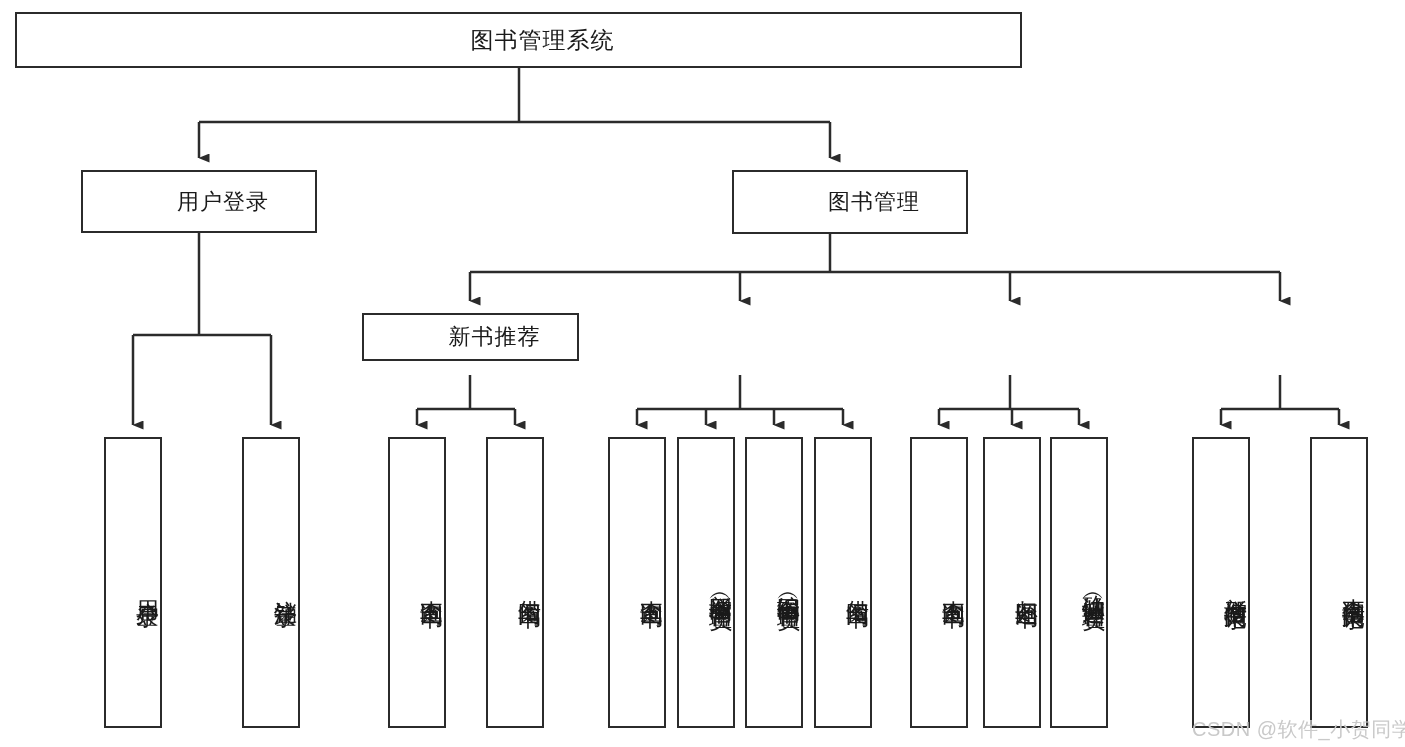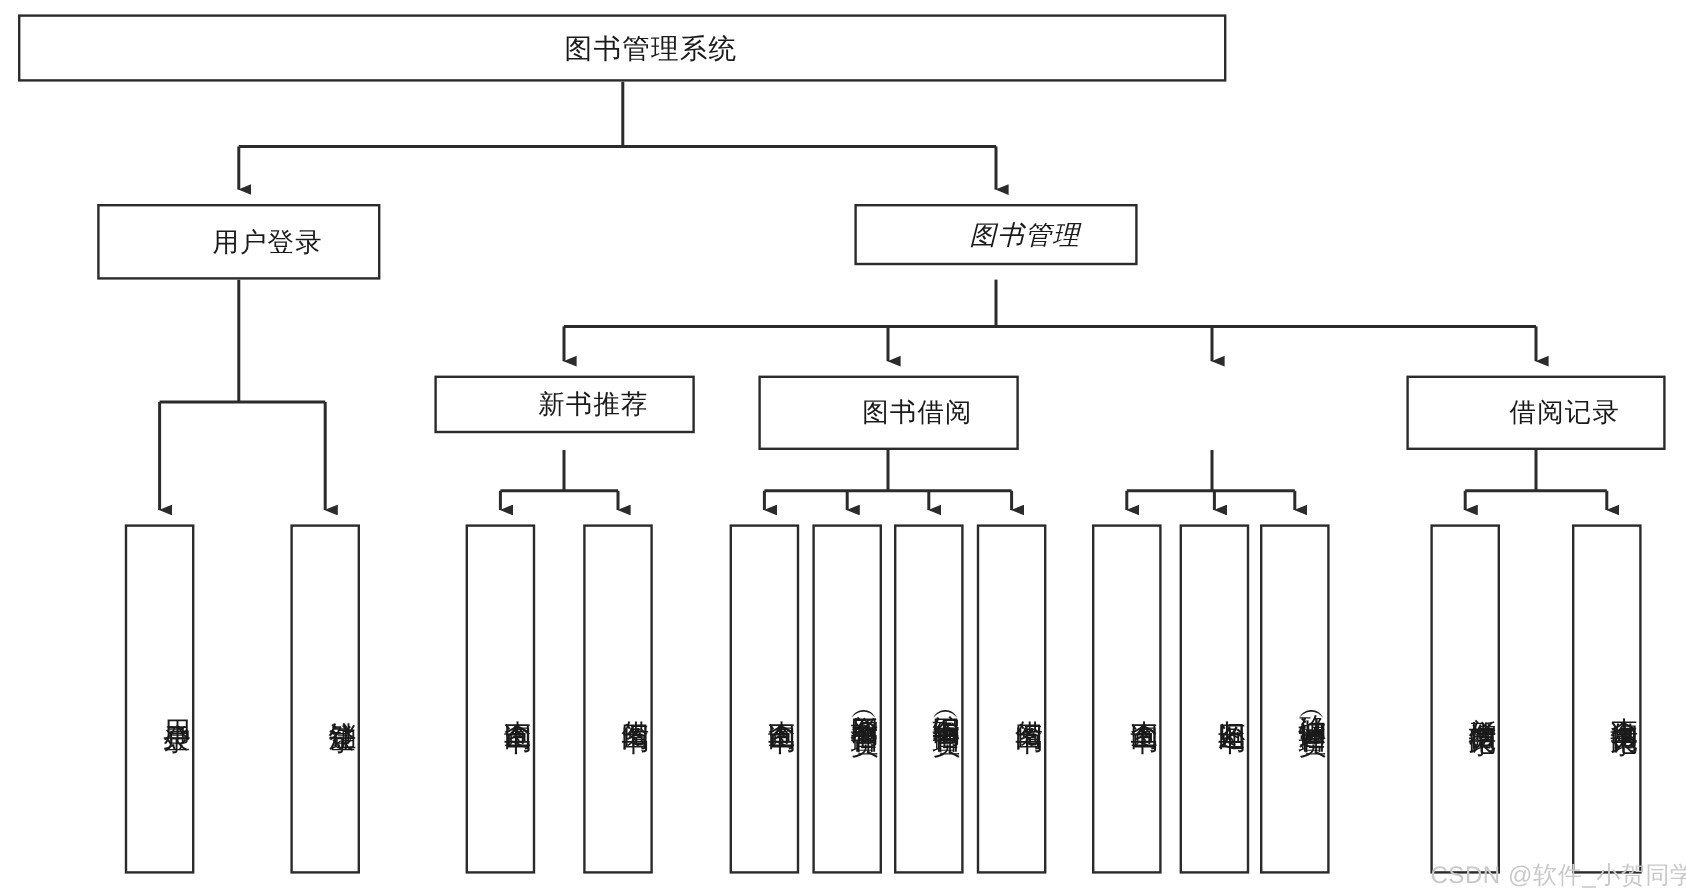--- a/index.html
+++ b/index.html
@@ -104,25 +104,23 @@
         <path d="M1280,375 L1280,409"></path>
         <path d="M1221,409 L1339,409"></path>
         <path d="M1221,409 L1221,425" marker-end="url(#arrowhead)"></path>
         <path d="M1339,409 L1339,425" marker-end="url(#arrowhead)"></path>
       </g>
   </svg>
 
   <div class="node-box node-h lvl1" style="left:15px; top:12px; width:1007px; height:56px;">图书管理系统</div>
 
   <div class="node-box node-h" style="left:81px; top:170px; width:236px; height:63px;">用户登录</div>
-  <div class="node-box node-h" style="left:712px; top:170px; width:236px; height:51px;font-style:italic;">图书管理</div>
+  <div class="node-box node-h" style="left:732px; top:170px; width:236px; height:64px;">图书管理</div>
 
   <div class="node-box node-h" style="left:362px; top:313px; width:217px; height:48px;">新书推荐</div>
-  <div class="node-box node-h" style="left:632px; top:313px; width:217px; height:62px;">图书借阅</div>
-  <div class="node-box node-h" style="left:1172px; top:313px; width:216px; height:62px;">借阅记录</div>
 
   <div id="leaf-host">
       <div class="node-box node-v" style="left: 104px; top: 437px; width: 58px; height: 291px;">用户登录</div>
       <div class="node-box node-v" style="left: 242px; top: 437px; width: 58px; height: 291px;">注销登录</div>
       <div class="node-box node-v" style="left: 388px; top: 437px; width: 58px; height: 291px;">查询图书</div>
       <div class="node-box node-v" style="left: 486px; top: 437px; width: 58px; height: 291px;">借阅图书</div>
       <div class="node-box node-v" style="left: 608px; top: 437px; width: 58px; height: 291px;">查询图书</div>
       <div class="node-box node-v" style="left: 677px; top: 437px; width: 58px; height: 291px;">新增图书（管理员）</div>
       <div class="node-box node-v" style="left: 745px; top: 437px; width: 58px; height: 291px;">编辑图书（管理员）</div>
       <div class="node-box node-v" style="left: 814px; top: 437px; width: 58px; height: 291px;">借阅图书</div>

